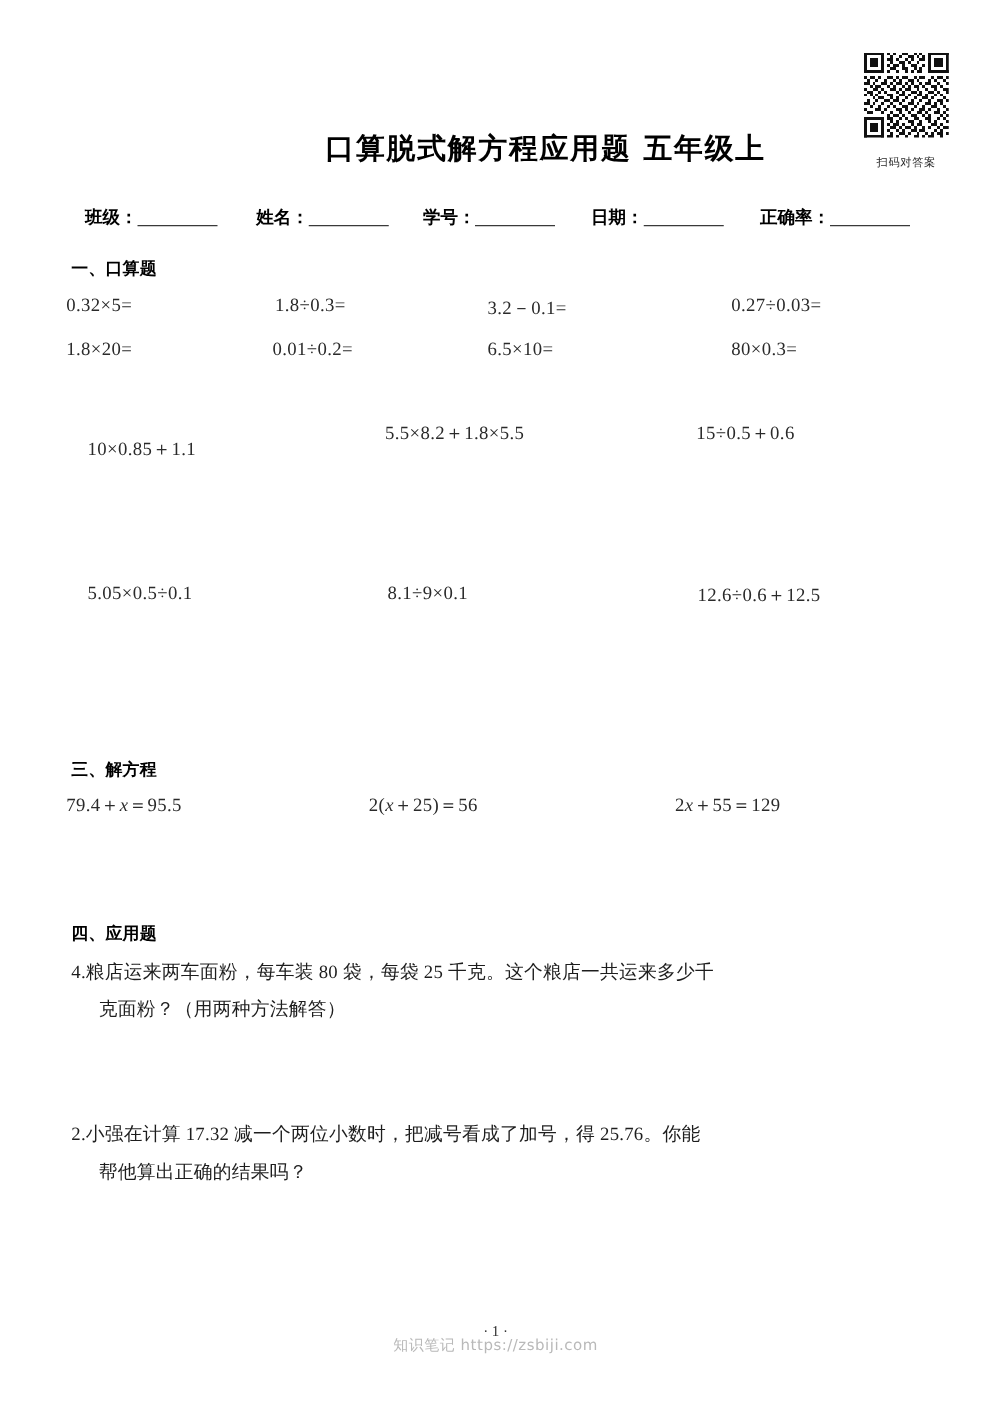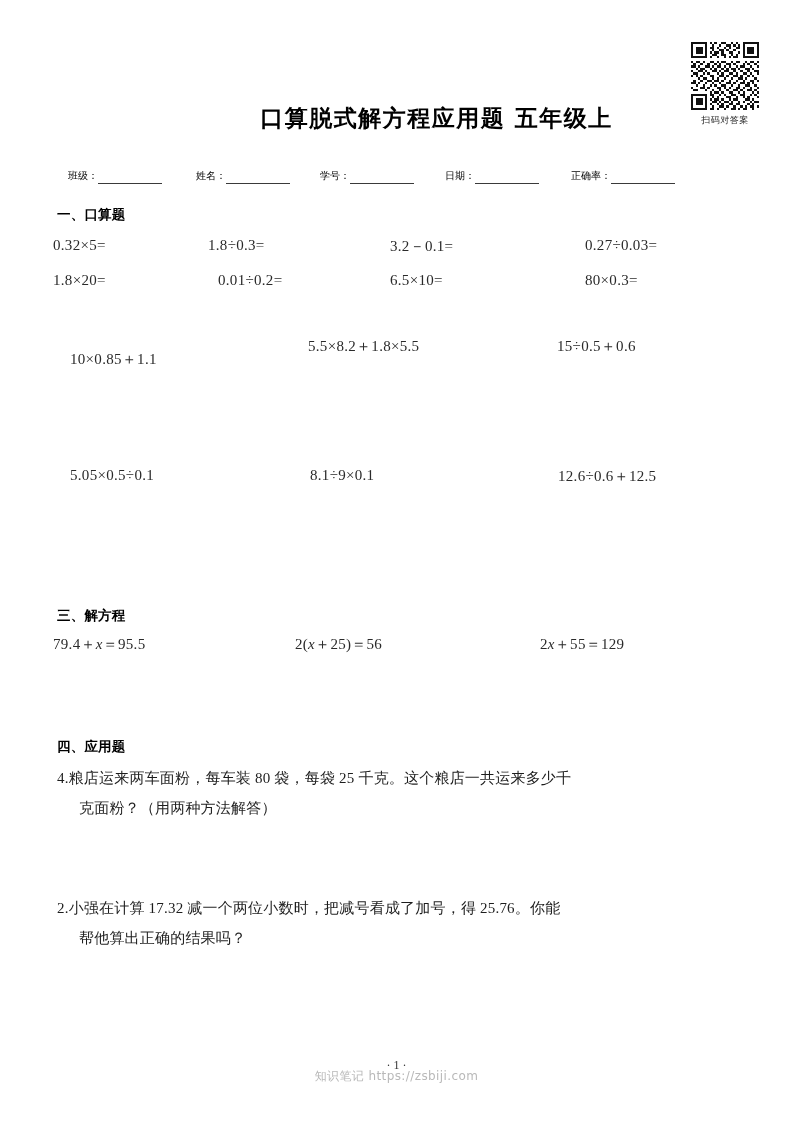--- a/index.html
+++ b/index.html
@@ -30,21 +30,21 @@
   .qr-img {
     width: 68px;
     height: 68px;
     margin: 0 auto;
     display: block;
   }
   .qr-caption {
     font-family: "Liberation Serif", "DejaVu Serif", serif;
     font-size: 9px;
     color: #2b2b2b;
-    margin-top: 4px;
+    margin-top: 14px;
     letter-spacing: 0.5px;
   }
 
   
   .title {
     position: absolute;
     top: 103px;
     left: 0;
     width: 793px;
     text-align: center;
@@ -61,24 +61,24 @@
     position: absolute;
     top: 160px;
     left: 68px;
     width: 660px;
     height: 24px;
     display: flex;
     align-items: flex-end;
   }
   .info-item {
     display: flex;
-    align-items: center;
+    align-items: flex-start;
     font-family: "DejaVu Sans", "Liberation Sans", sans-serif;
-    font-weight: normal;
-    font-size: 10px;
+    font-weight: bold;
+    font-size: 14px;
     color: #000;
     white-space: nowrap;
   }
   .info-label { padding-bottom: 1px; }
   .info-line {
     display: inline-block;
     border-bottom: 1.3px solid #3a3a3a;
     height: 15px;
   }
   .gap-a { width: 34px; }
@@ -423,21 +423,21 @@
     <span class="gap-d"></span>
     <div class="info-item">
       <span class="info-label">正确率：</span>
       <span class="info-line" style="width:64px"></span>
     </div>
   </div>
 
   <div class="section-head" style="top:206px">一、口算题</div>
 
   <div class="expr" style="top:237px; left:53px">0.32×5=</div>
-  <div class="expr" style="top:237px; left:208px">1.8÷0.3=</div>
+  <div class="expr" style="top:237px; left:220px">1.8÷0.3=</div>
   <div class="expr" style="top:237px; left:390px">3.2－0.1=</div>
   <div class="expr" style="top:237px; left:585px">0.27÷0.03=</div>
 
   <div class="expr" style="top:272px; left:53px">1.8×20=</div>
   <div class="expr" style="top:272px; left:218px">0.01÷0.2=</div>
   <div class="expr" style="top:272px; left:390px">6.5×10=</div>
   <div class="expr" style="top:272px; left:585px">80×0.3=</div>
 
 
   <div class="expr" style="top:350px; left:70px">10×0.85＋1.1</div>

